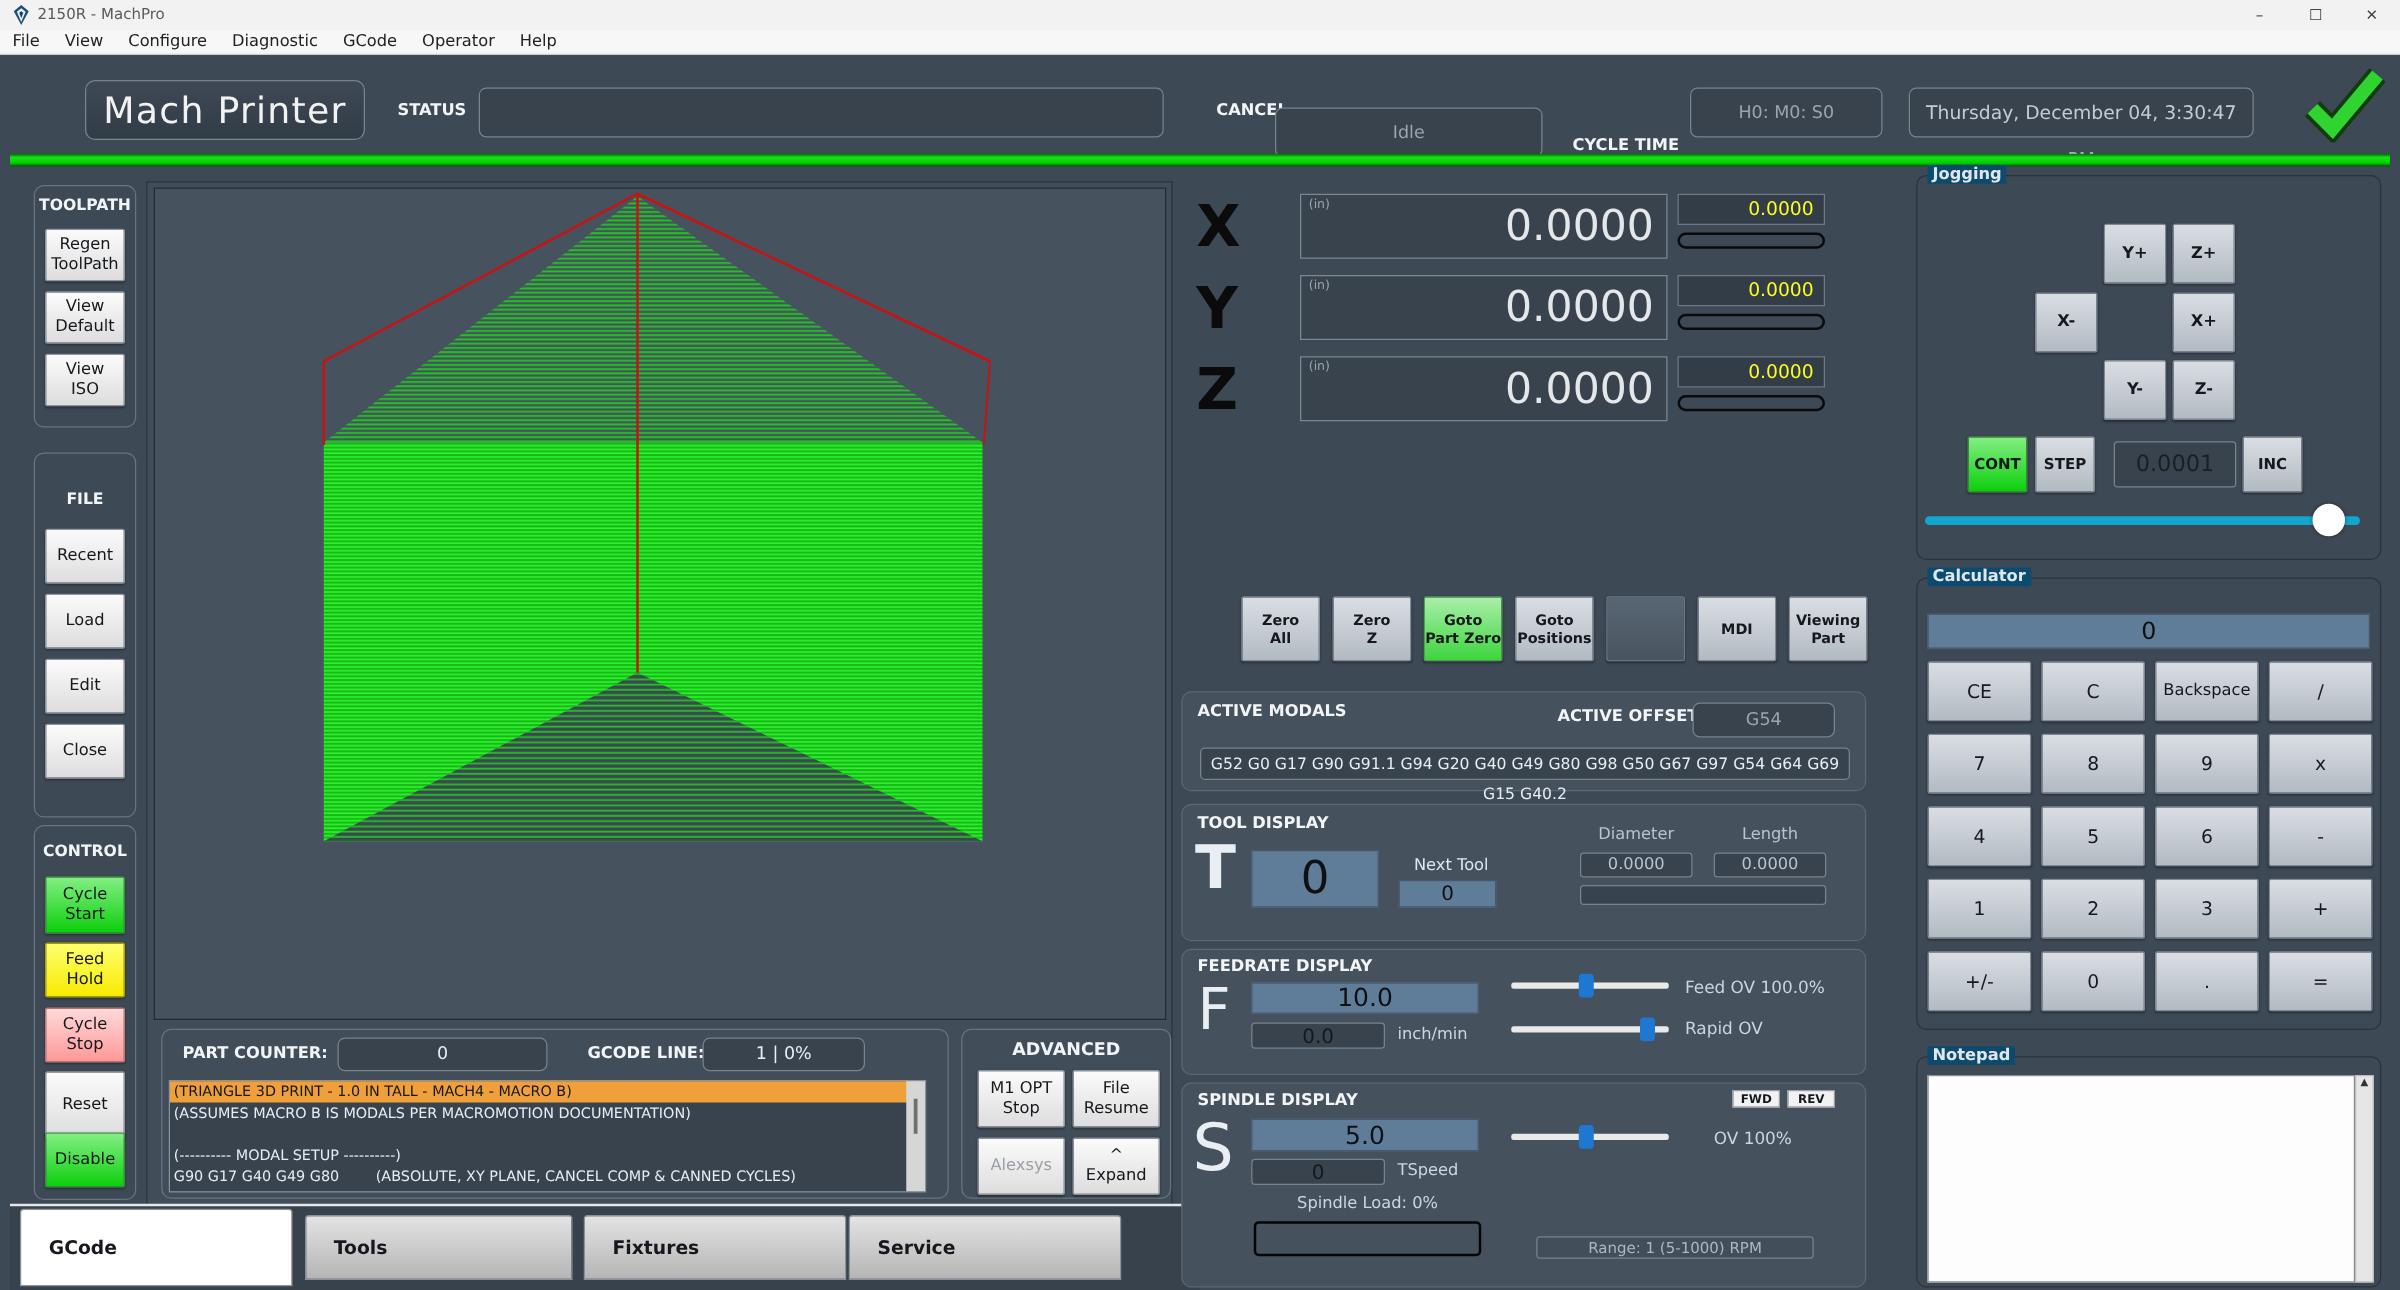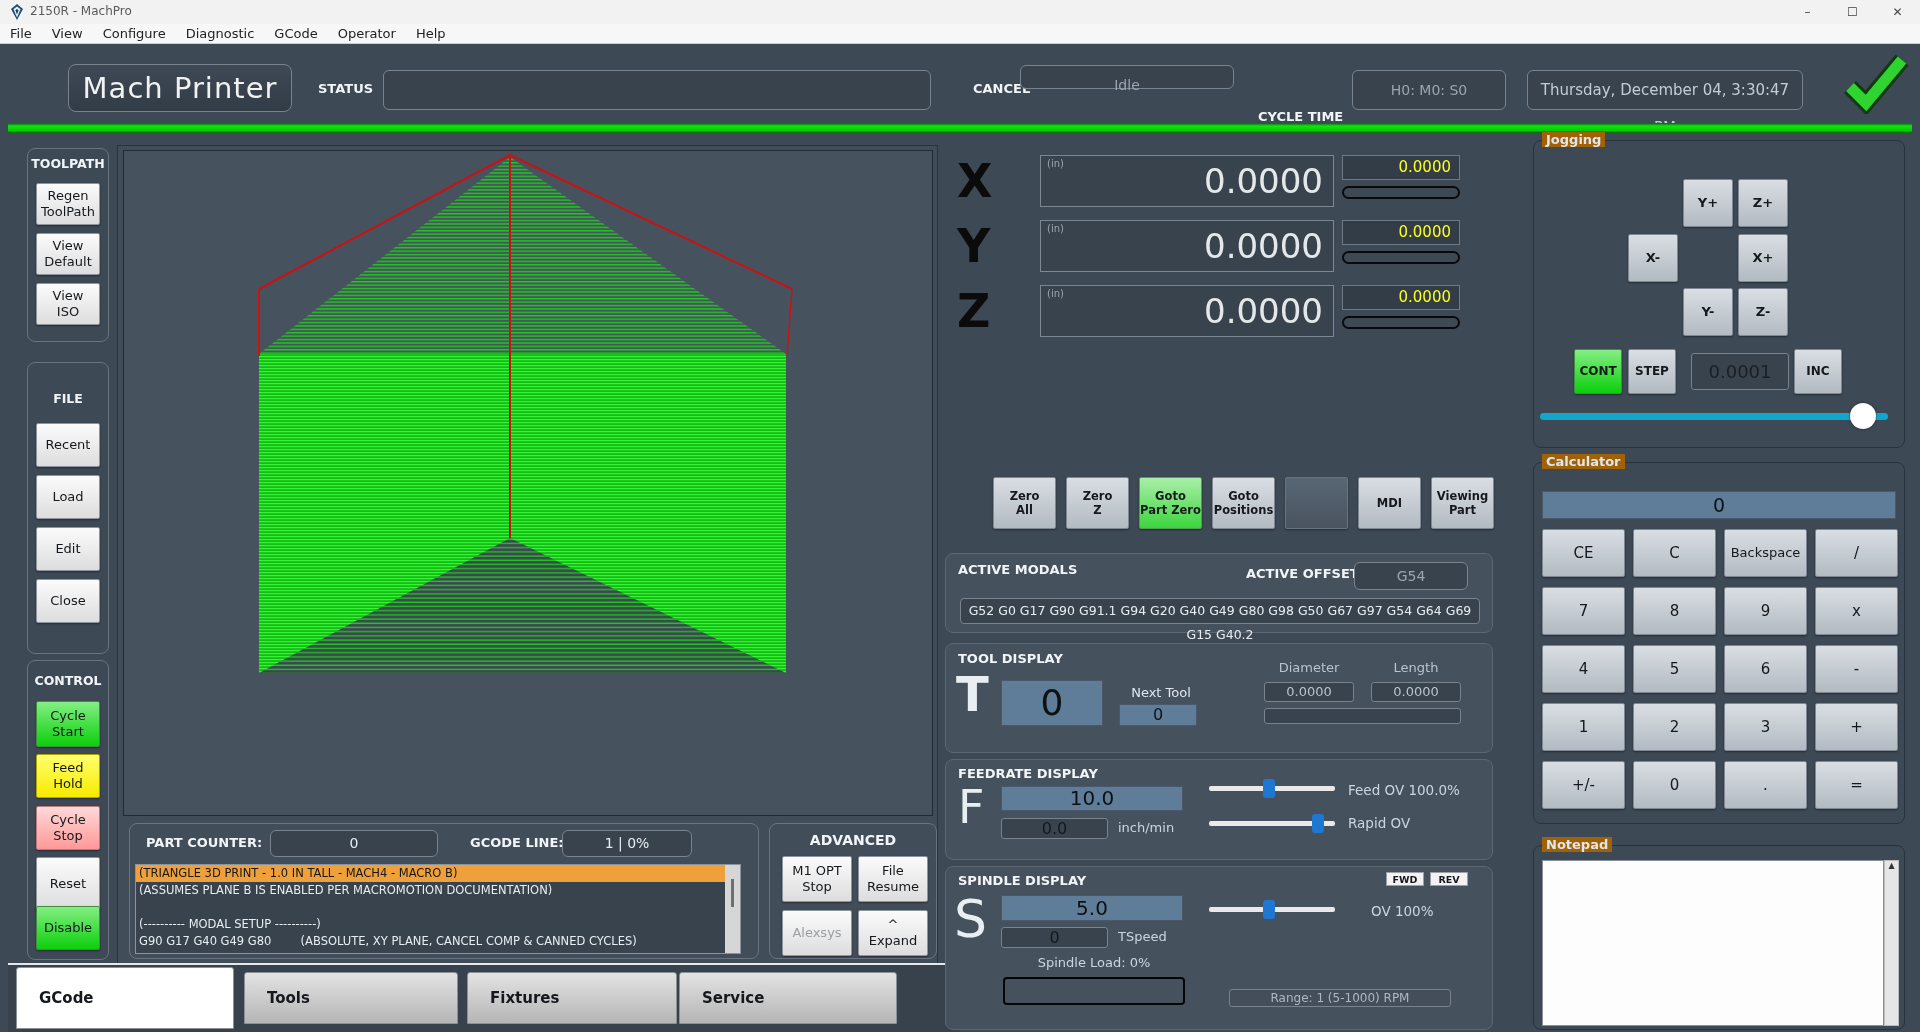--- a/index.html
+++ b/index.html
@@ -17,21 +17,21 @@
 
   
   #app { position:absolute; left:0; top:44px; width:1920px; height:988px; background:#3e4956; }
 
   .hlabel { font-weight:bold; font-size:13px; color:#f2f5f8; }
   .fld { background:#39434e; border:1px solid #79838e; border-radius:6px; color:#9aa5b0; text-align:center; }
 
   #logo-box { left:68px; top:20px; width:224px; height:48px; border:1px solid #79838e; border-radius:8px;
     background:linear-gradient(#3e4955,#323c47); color:#f2f2f2; font-size:29px; text-align:center; line-height:46px; letter-spacing:1px; }
   #status-field { left:383px; top:26px; width:548px; height:40px; }
-  #state-field  { left:1020px; top:21px; width:214px; height:24px; font-size:14px; line-height:38px; }
+  #state-field  { left:1020px; top:42px; width:214px; height:40px; font-size:14px; line-height:38px; }
   #ct-field     { left:1352px; top:26px; width:154px; height:40px; font-size:14px; line-height:38px; }
   #date-field   { left:1527px; top:26px; width:276px; height:40px; font-size:15px; line-height:38px; color:#c3cdd7; }
   #green-bar { left:8px; top:79px; width:1904px; height:10px; background:linear-gradient(#046404,#16e016 30%,#00ce00 75%,#035503); }
 
   
   .grp { position:absolute; border:1px solid #6a7480; border-radius:8px; }
   .grp-title { text-align:center; font-weight:bold; font-size:12.5px; color:#f2f5f8; }
   .btn { display:flex; align-items:center; justify-content:center; text-align:center; white-space:pre-line;
     border:1px solid #8d959e; border-radius:2px; background:linear-gradient(#fbfbfb,#dddddd);
     color:#15181c; font-size:13px; line-height:1.25; box-shadow:0 1px 2px rgba(0,0,0,.4); }
@@ -89,21 +89,21 @@
   #spindle-group{ top:822px; height:164px; }
 
   #modals-field { left:14px; top:44px; width:520px; height:26px; line-height:24px; font-size:12.5px; color:#e8edf2; border-radius:4px; }
   #offset-field { left:408px; top:8px; width:114px; height:28px; line-height:26px; font-size:14px; color:#9aa5b0; border-radius:6px; }
 
   .fwd-rev { position:absolute; width:38px; height:14px; background:#f2f2f2; border:1px solid #9aa0a6;
     font-size:9.5px; font-weight:bold; text-align:center; line-height:13px; color:#15181c; }
 
   
   .fset { position:absolute; border:1px solid #2a323c; border-radius:8px; }
-  .legend { position:absolute; top:-9px; left:8px; background:#a16207; padding:0 4px; font-size:13px; font-weight:bold; color:#dfe7ee; }
+  .legend { position:absolute; top:-9px; left:8px; background:#0c4a6e; padding:0 4px; font-size:13px; font-weight:bold; color:#dfe7ee; }
   .jog-btn { position:absolute; width:50px; height:48px; font-size:13px; font-weight:bold; }
   .key { position:absolute; width:83px; height:48px; font-size:15px; }
   #jog-slider-track { position:absolute; left:6px; top:272px; width:348px; height:7px; background:#12a6cc; border-radius:4px; }
   #jog-slider-thumb { position:absolute; left:316px; top:262px; width:26px; height:26px; background:#ffffff; border-radius:50%; box-shadow:0 0 3px rgba(0,0,0,.5); }
   #notepad-area { position:absolute; left:8px; top:14px; width:342px; height:166px; background:#fdfdfd; border:1px solid #8a9098; }
   #notepad-scroll { position:absolute; left:350px; top:14px; width:15px; height:166px; background:#e6e6e6; border:1px solid #bcbcbc; font-size:8px; text-align:center; color:#333; }
 </style>
 </head>
 <body>
 
@@ -207,21 +207,21 @@
       </svg>
     </div>
 
     <div class="abs" id="gcode-group">
       <span class="abs hlabel" style="left:16px;top:11px;">PART COUNTER:</span>
       <div class="abs fld" style="left:140px;top:6px;width:168px;height:27px;font-size:14px;line-height:25px;color:#e8edf2;">0</div>
       <span class="abs hlabel" style="left:340px;top:11px;">GCODE LINE:</span>
       <div class="abs fld" style="left:432px;top:6px;width:130px;height:27px;font-size:14px;line-height:25px;color:#e8edf2;">1 | 0%</div>
       <div class="abs" id="gcode-list">
         <div class="gcode-line hl">(TRIANGLE 3D PRINT - 1.0 IN TALL - MACH4 - MACRO B)</div>
-        <div class="gcode-line">(ASSUMES PLANE B IS ENABLED PER MACROMOTION DOCUMENTATION)</div>
+        <div class="gcode-line">(ASSUMES MACRO B IS MODALS PER MACROMOTION DOCUMENTATION)</div>
         <div class="gcode-line"></div>
         <div class="gcode-line">(---------- MODAL SETUP ----------)</div>
         <div class="gcode-line">G90 G17 G40 G49 G80        (ABSOLUTE, XY PLANE, CANCEL COMP &amp; CANNED CYCLES)</div>
         <div id="gcode-scroll">
             <div id="gcode-thumb"></div>
           </div>
       </div>
     </div>
 
     <div class="abs" id="adv-group">

